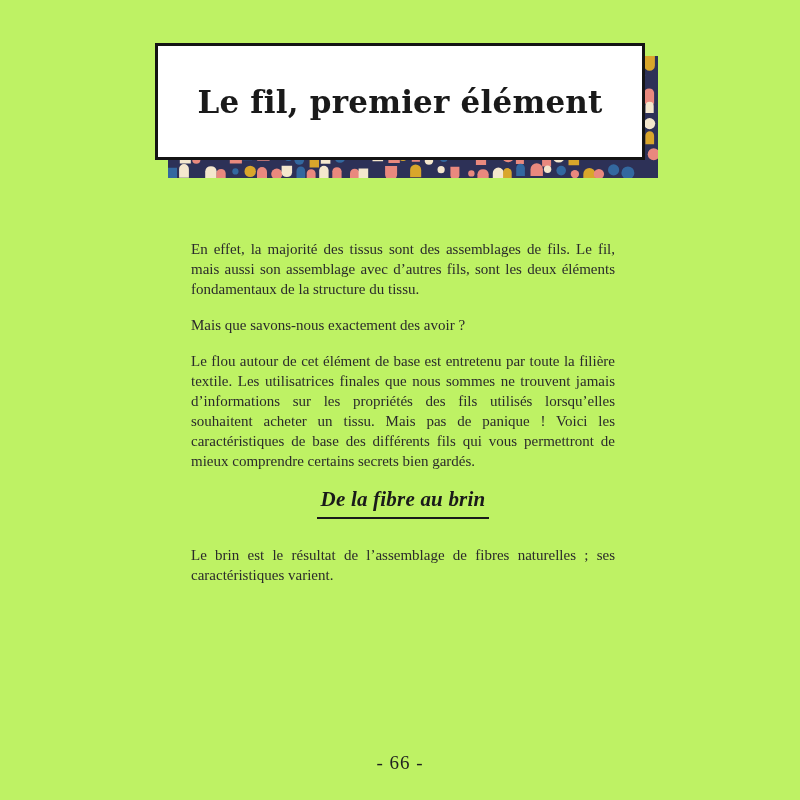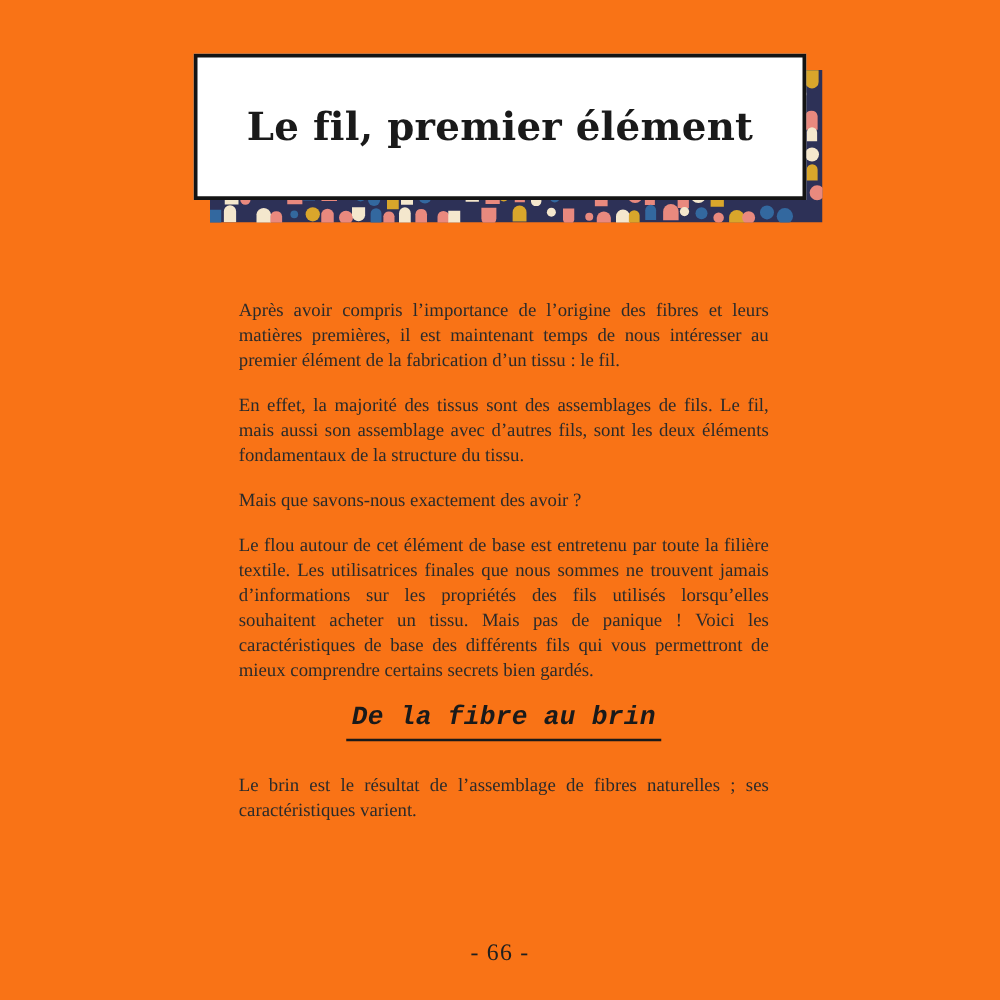--- a/index.html
+++ b/index.html
@@ -7,21 +7,21 @@
   body {
     background: #ffffff;
     font-family: "Liberation Serif", serif;
     color: #2b2b2b;
     position: relative;
     overflow: hidden;
   }
   .page {
     position: absolute;
     inset: 0;
-    background: #f97316;
+    background: #bef264;
   }
   
   .title-pattern {
     position: absolute;
     left: 168px;
     top: 56px;
     width: 490px;
     height: 122px;
     line-height: 0;
   }
@@ -62,21 +62,21 @@
     text-align: justify;
     color: #2b2b2b;
     margin-bottom: 16px;
   }
   .section-heading-wrap {
     text-align: center;
     margin: 16px 0 26px 0;
   }
   .section-heading {
     display: inline-block;
-    font-family: Liberation Mono, monospace;
+    font-family: Liberation Serif, serif;
     font-weight: 700;
     font-style: italic;
     font-size: 21px;
     color: #1a1a1a;
     border-bottom: 2.5px solid #1a1a1a;
     padding: 0 4px 5px 4px;
     letter-spacing: 0.2px;
   }
   
   .page-number {
@@ -379,21 +379,20 @@
         <path d="M 452.2 138.1 L 452.2 131.7 A 6 6 0 0 1 464.3 131.7 L 464.3 138.1 Z" fill="#e9897e" transform="rotate(180 458.2 131.9)"></path>
         <path d="M 463.5 138.8 L 463.5 130.2 A 4.7 4.7 0 0 1 472.9 130.2 L 472.9 138.8 Z" fill="#f4e7cd"></path>
         <path d="M 479.4 136.4 L 479.4 128.3 A 5.1 5.1 0 0 1 489.59999999999997 128.3 L 489.59999999999997 136.4 Z" fill="#f4e7cd"></path>
       </svg></div>
 
   <div class="title-box">
     <span class="title-line">Le fil, premier élément</span>
   </div>
 
   <div class="content">
-    <p>Après avoir compris l’importance de l’origine des fibres et leurs matières premières, il est maintenant temps de nous intéresser au premier élément de la fabrication d’un tissu : le fil.</p>
     <p>En effet, la majorité des tissus sont des assemblages de fils. Le fil, mais aussi son assemblage avec d’autres fils, sont les deux éléments fondamentaux de la structure du tissu.</p>
     <p>Mais que savons-nous exactement des avoir ?</p>
     <p>Le flou autour de cet élément de base est entretenu par toute la filière textile. Les utilisatrices finales que nous sommes ne trouvent jamais d’informations sur les propriétés des fils utilisés lorsqu’elles souhaitent acheter un tissu. Mais pas de panique ! Voici les caractéristiques de base des différents fils qui vous permettront de mieux comprendre certains secrets bien gardés.</p>
 
     <div class="section-heading-wrap">
       <span class="section-heading">De la fibre au brin</span>
     </div>
 
     <p>Le brin est le résultat de l’assemblage de fibres naturelles ; ses caractéristiques varient.</p>
   </div>

